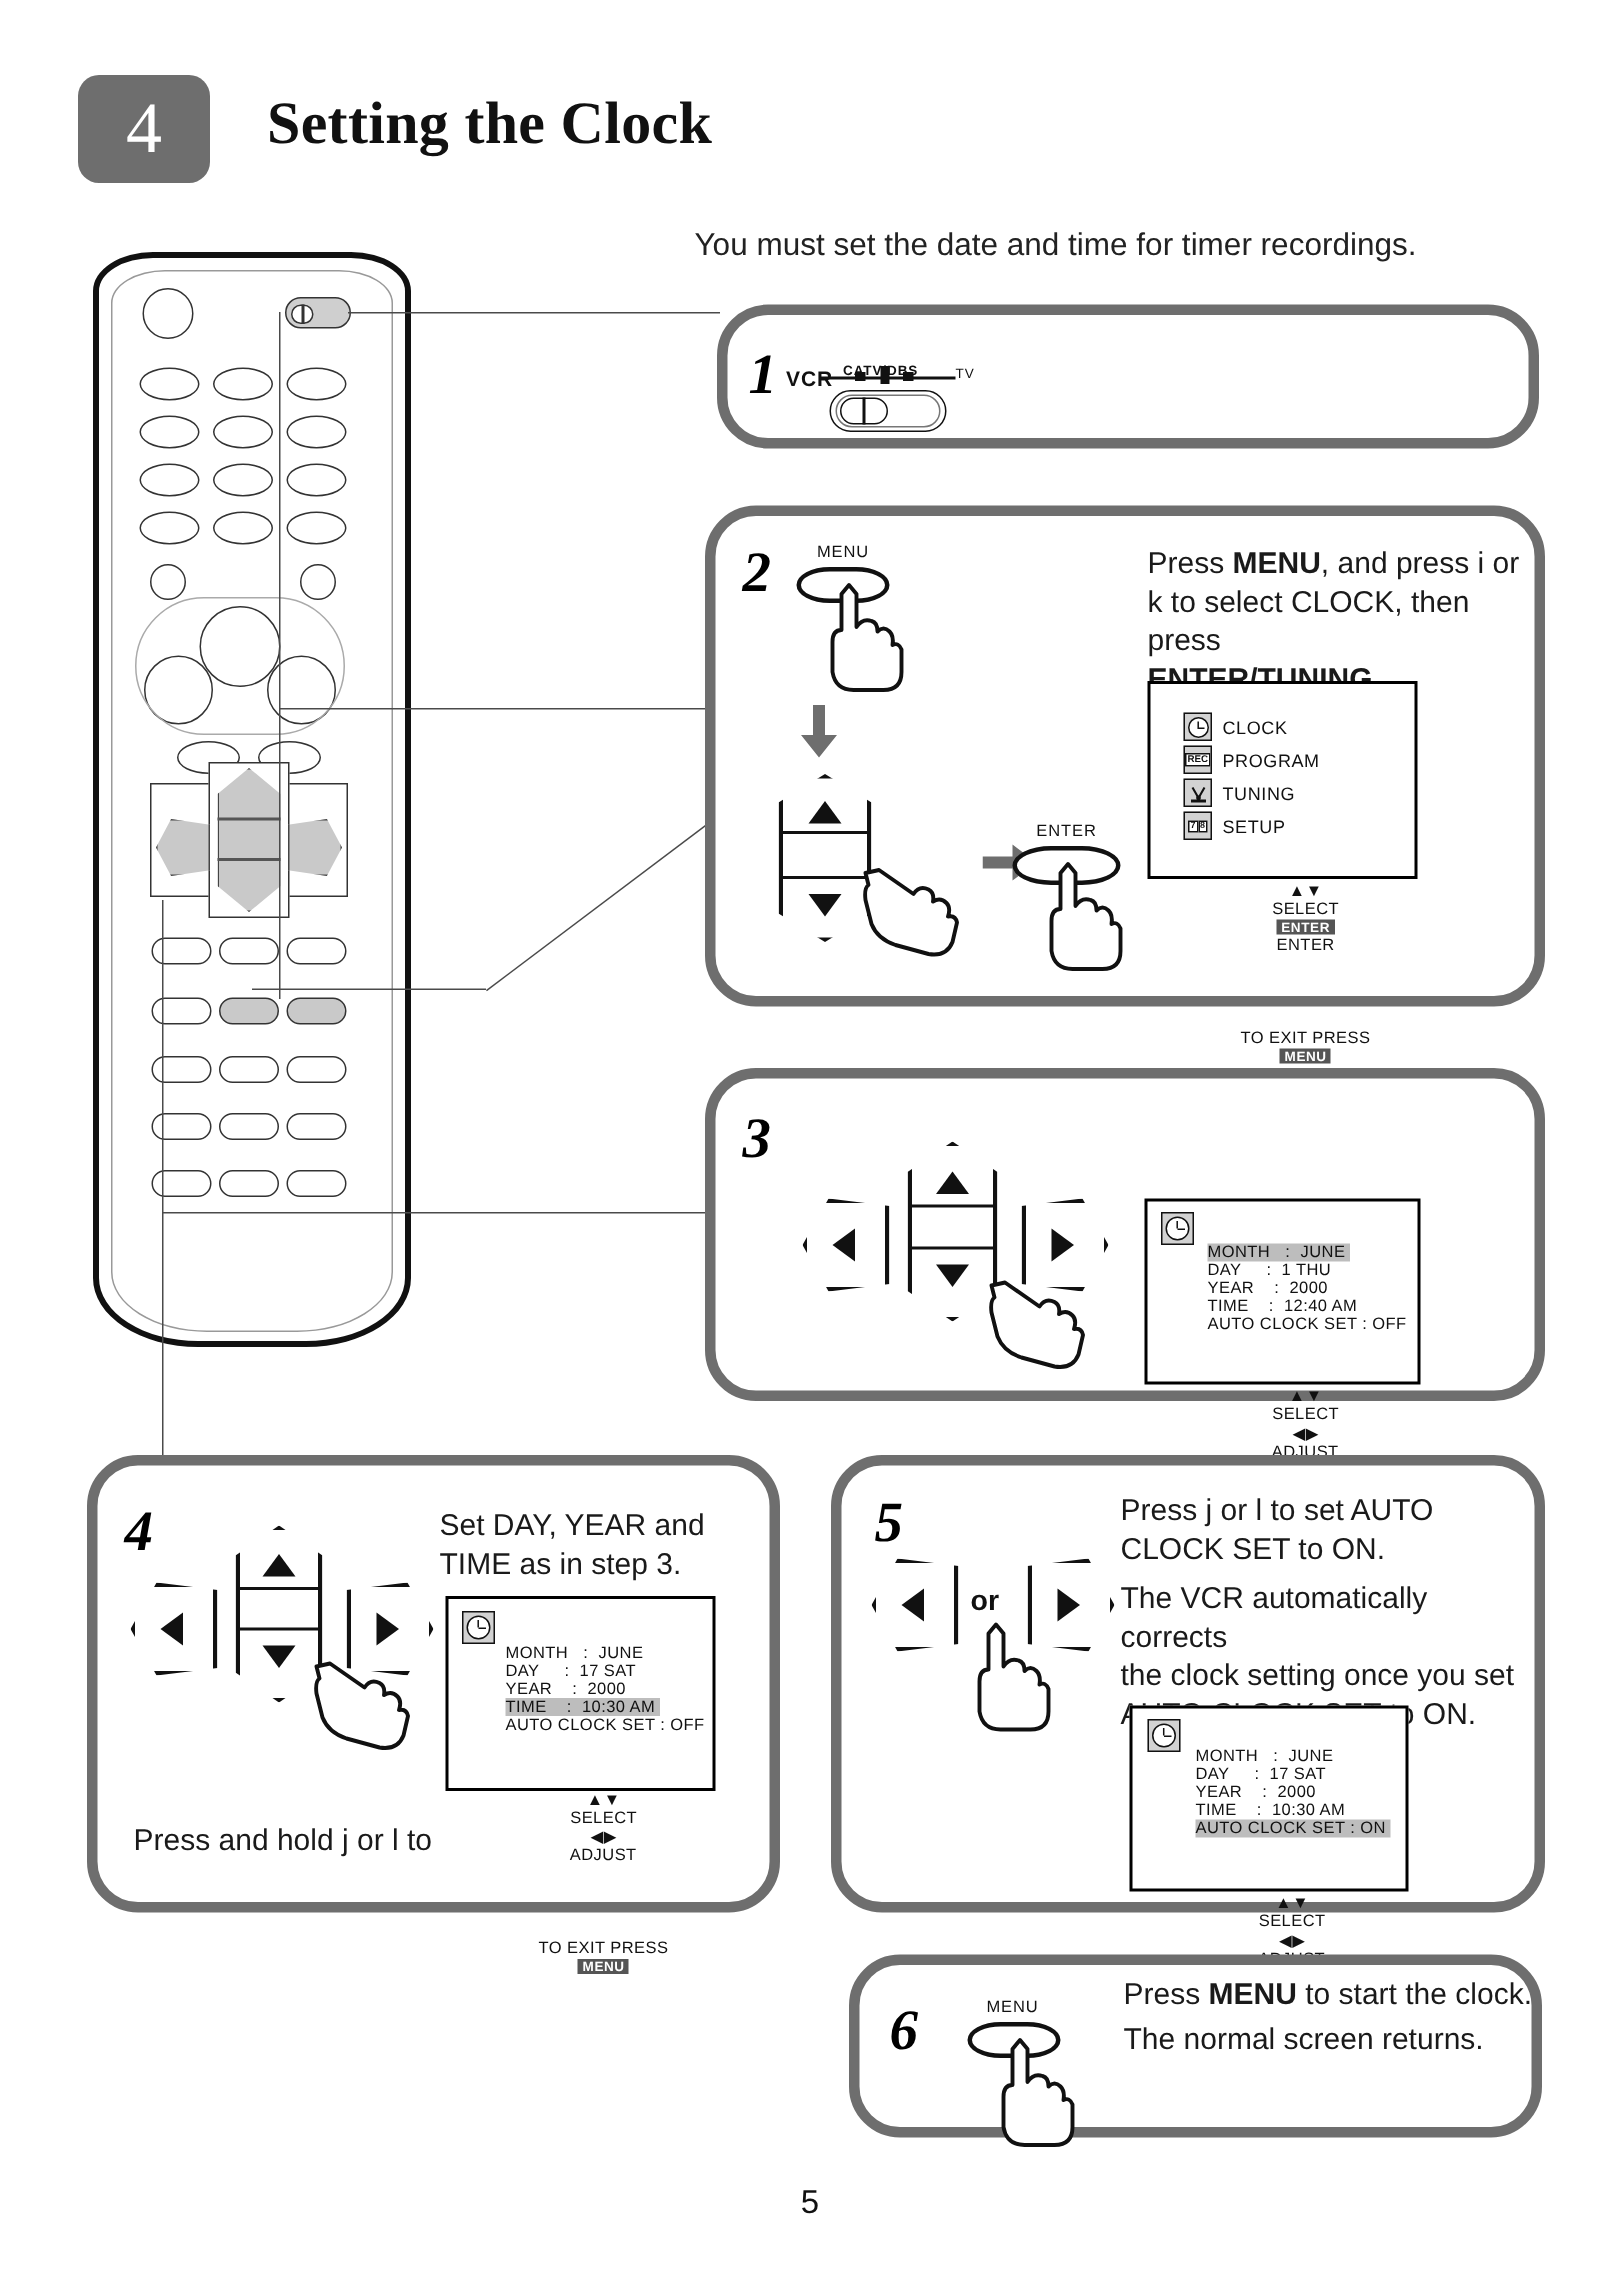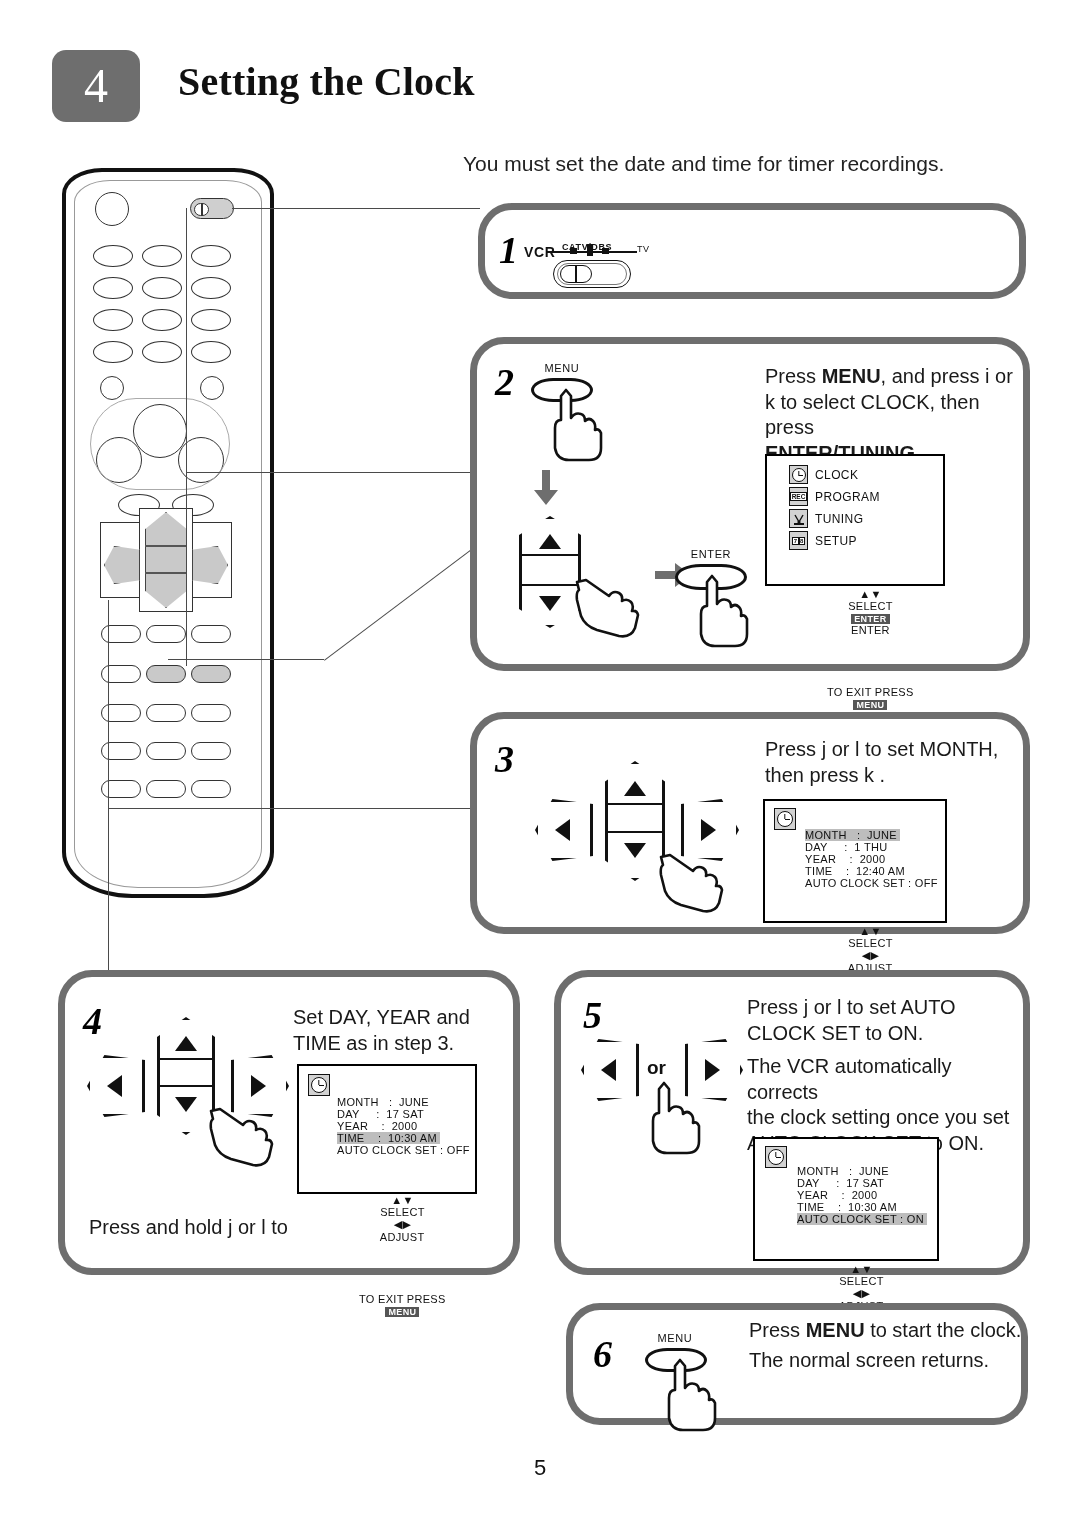--- a/index.html
+++ b/index.html
@@ -249,21 +249,21 @@
     <path d="M16 8 L21 2 L26 8 L26 30 Q30 24 36 26 Q40 27 40 33 Q44 29 48 33 Q51 36 50 42 Q54 40 56 45 L56 60 Q56 72 44 72 L24 72 Q12 72 10 60 L10 40 Q10 32 16 32 Z" fill="#fff" stroke="#111" stroke-width="2.6" stroke-linejoin="round"></path>
   </svg>
 
   <div class="abs step-text" style="left:288px;top:20px;width:262px;">
     <div><span>Press </span><b>MENU</b><span>, and press i   or</span></div>
     <div>k  to select CLOCK, then press</div>
     <div><b>ENTER/TUNING</b><span>.</span></div>
   </div>
 
   <div class="abs osd" style="left:288px;top:110px;width:180px;height:132px;">
-    <div class="abs" style="left:22px;top:9px;text-align:center;">
+    <div class="abs" style="left:22px;top:19px;text-align:center;">
       <div class="osd-menu-item">
         <span class="osd-ico">
             <span class="clock-glyph"></span>
           </span>
         <span class="osd-menu-label">CLOCK</span>
       </div>
       <div class="osd-menu-item">
         <span class="osd-ico">
             <span style="font-size:6.5px;border:1.2px solid #111;background:#fff;padding:0 1px;">REC</span>
           </span>
@@ -315,24 +315,20 @@
   <div class="abs" style="left:130px;top:84px;width:56px;height:2px;background:#111;"></div>
   <div class="abs" style="left:130px;top:112px;width:56px;height:2px;background:#111;"></div>
   <div class="abs tri tri-d" style="left:147px;top:124px;"></div>
 
   <div class="abs key-lr right" style="left:204px;top:80px;"></div>
   <div class="abs tri tri-r" style="left:224px;top:100px;"></div>
   <svg class="abs" style="left:182px;top:128px;" width="70" height="68" viewBox="0 0 70 68">
     <path d="M4 18 L2 10 L11 8 L34 24 Q38 18 44 21 Q48 23 47 29 Q52 26 56 30 Q59 33 57 39 Q62 38 63 43 L60 56 Q56 66 44 64 L22 58 Q10 54 6 44 L2 28 Q1 20 4 18 Z" fill="#fff" stroke="#111" stroke-width="2.6" stroke-linejoin="round"></path>
   </svg>
 
-  <div class="abs step-text" style="left:288px;top:18px;width:266px;">
-    <div>Press j   or l   to set MONTH,</div>
-    <div>then press k .</div>
-  </div>
 
   <div class="abs osd" style="left:286px;top:80px;width:184px;height:124px;">
     <div class="abs osd-ico" style="left:9px;top:7px;width:22px;height:22px;">
       <span class="clock-glyph" style="width:16px;height:16px;"></span>
     </div>
     <div class="abs" style="left:40px;top:28px;width:140px;">
       <div class="osd-row"><span class="osd-hl">MONTH   :  JUNE </span></div>
       <div class="osd-row"><span>DAY     :  1 THU </span></div>
       <div class="osd-row"><span>YEAR    :  2000 </span></div>
       <div class="osd-row"><span>TIME    :  12:40 AM </span></div>

